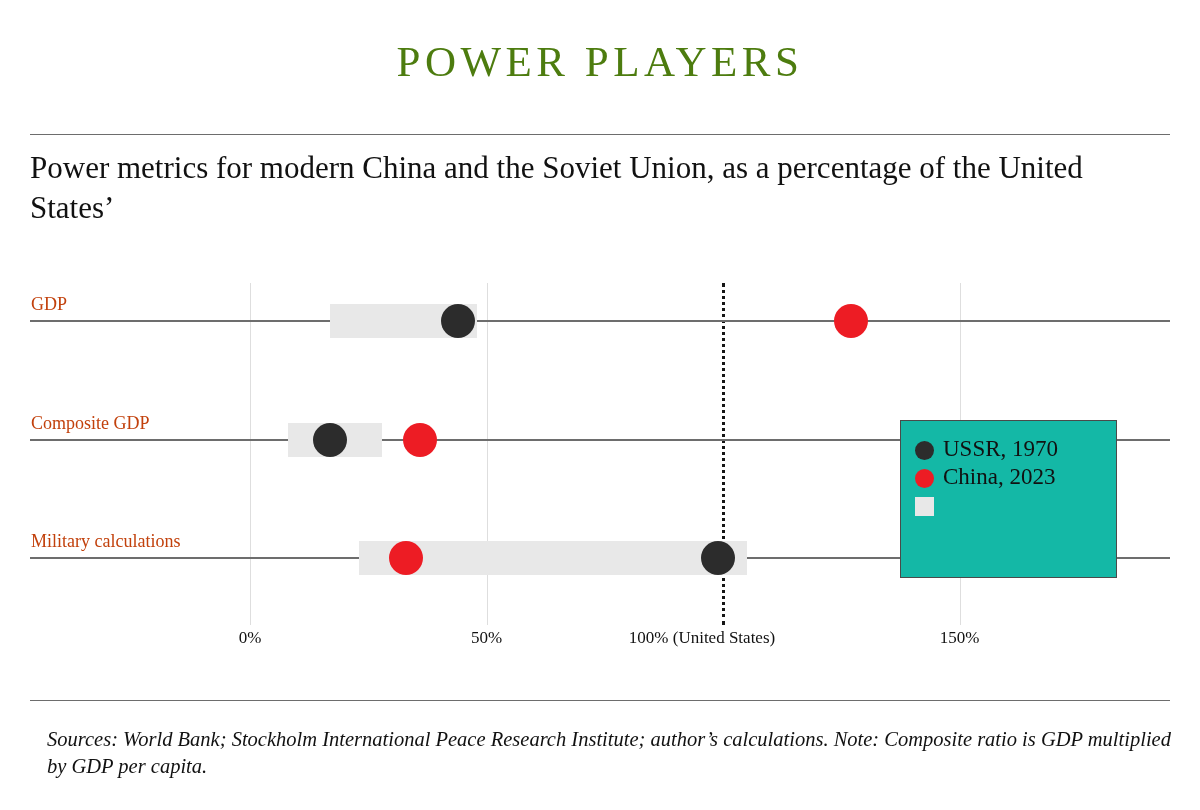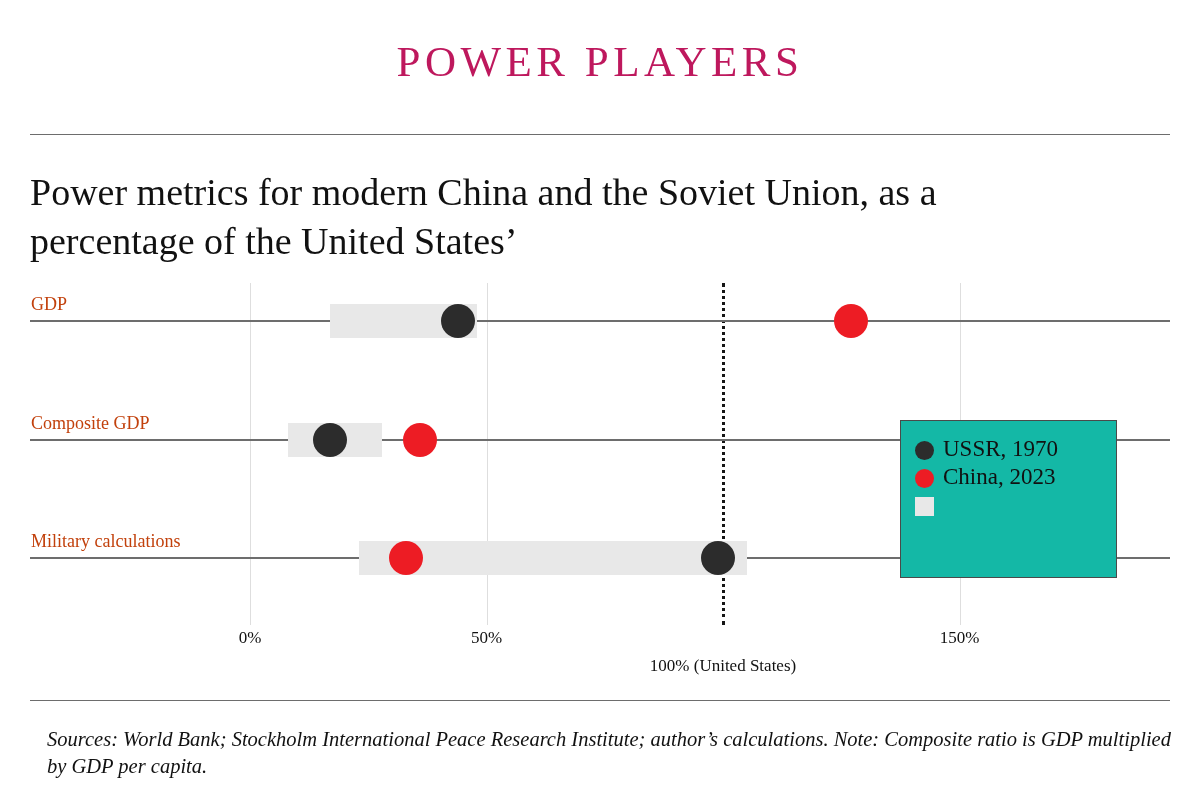--- a/index.html
+++ b/index.html
@@ -27,43 +27,42 @@
   .title {
     position: absolute;
     left: 30px;
     top: 38px;
     width: 1140px;
     text-align: center;
     font-size: 43px;
     letter-spacing: 4.5px;
     font-weight: 400;
     line-height: 1.1;
-    color: #be185d;
+    color: #4d7c0f;
     font-family: "Liberation Serif", "DejaVu Serif", serif;
   }
 
   .rule {
     position: absolute;
     left: 30px;
     width: 1140px;
     height: 1px;
     background: #6d6d6d;
   }
   .rule-top    { top: 134px; }
   .rule-bottom { top: 700px; }
 
   .subtitle {
     position: absolute;
     left: 30px;
     top: 148px;
     width: 1060px;
-    font-size: 38px;
+    font-size: 31px;
     line-height: 1.28;
     color: #111111;
-    margin-top: 20px;
   }
 
   
   .chart {
     position: absolute;
     left: 0;
     top: 255px;
     width: 1200px;
     height: 420px;
   }
@@ -227,15 +226,15 @@
       <span class="legend-swatch sw-band"></span>
     </div>
   </div>
 
   <div class="rule rule-bottom"></div>
 
   <div class="source">Sources: World Bank; Stockholm International Peace Research Institute; author’s calculations. Note: Composite ratio is GDP multiplied by GDP per capita.</div>
 
 <div class="axis-label" style="left: 250px;">0%</div>
     <div class="axis-label" style="left: 486.5px;">50%</div>
-    <div class="axis-label" style="left: 723px; margin-top: 28px;">100% (United States)</div>
+    <div class="axis-label" style="left: 702px;">100% (United States)</div>
     <div class="axis-label" style="left: 959.5px;">150%</div>
   </div>
 
 </body></html>

